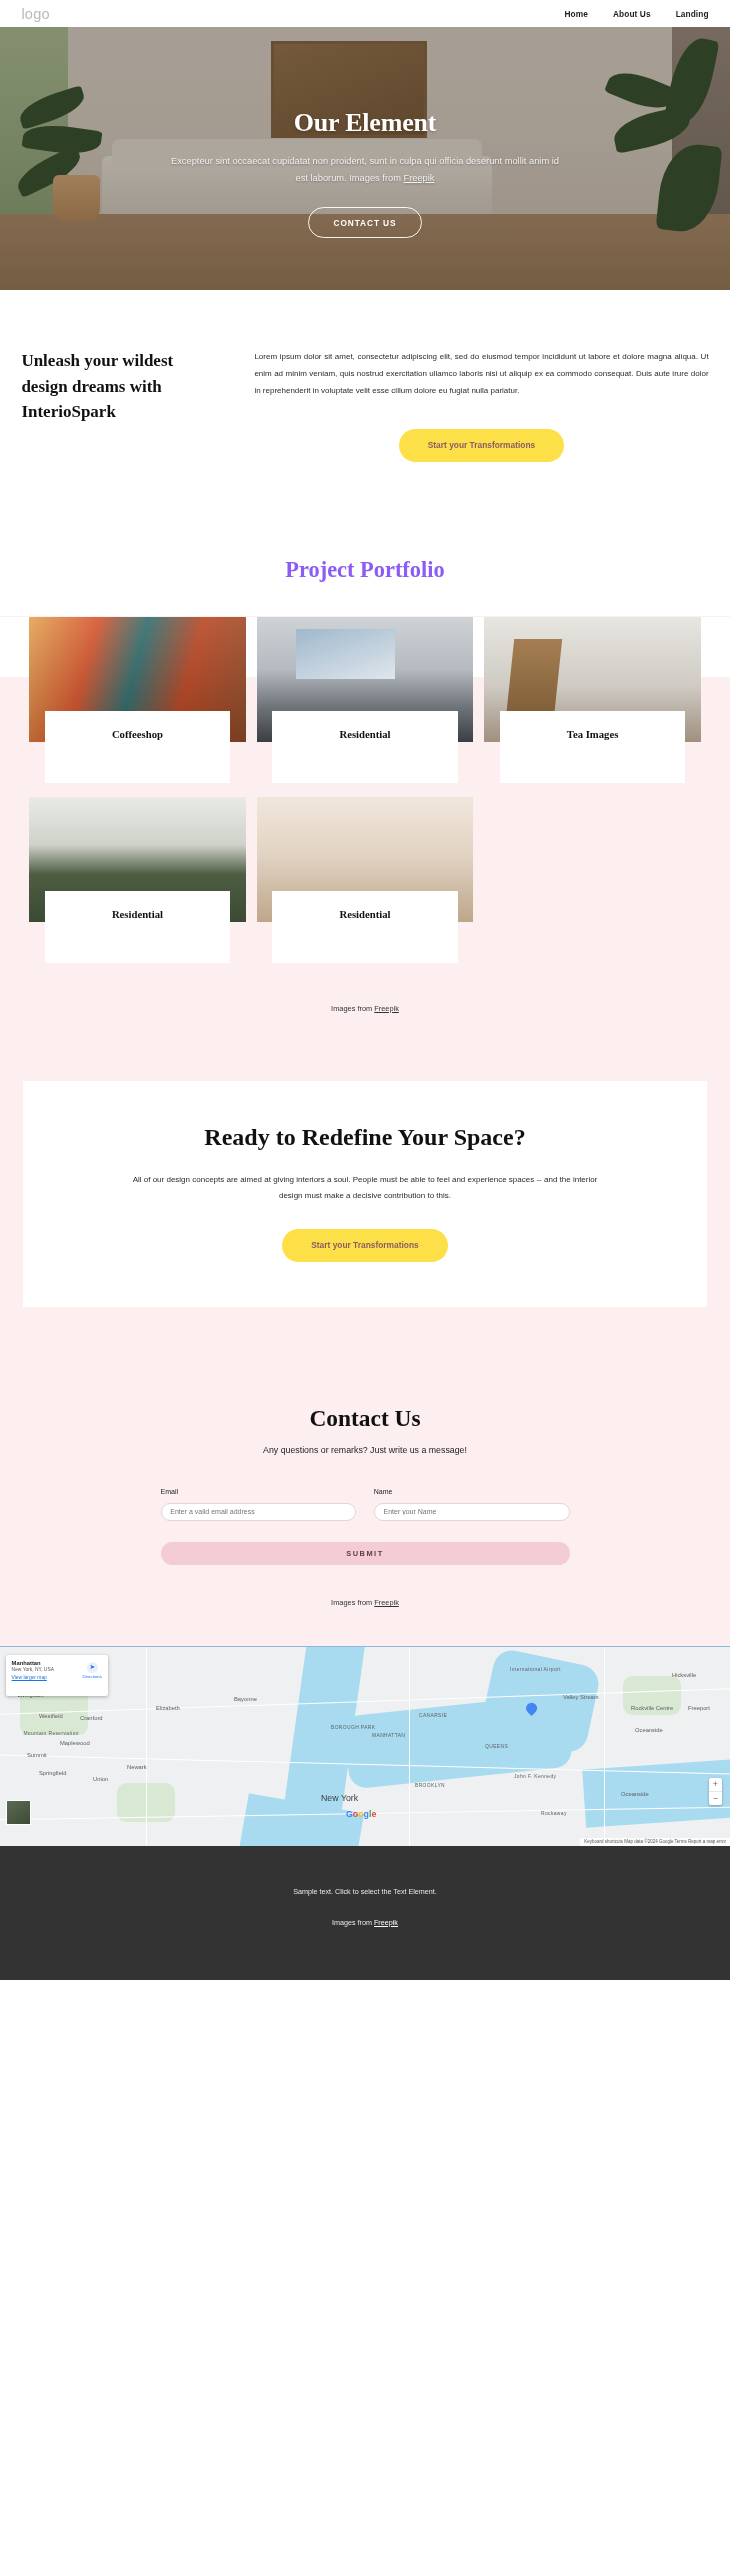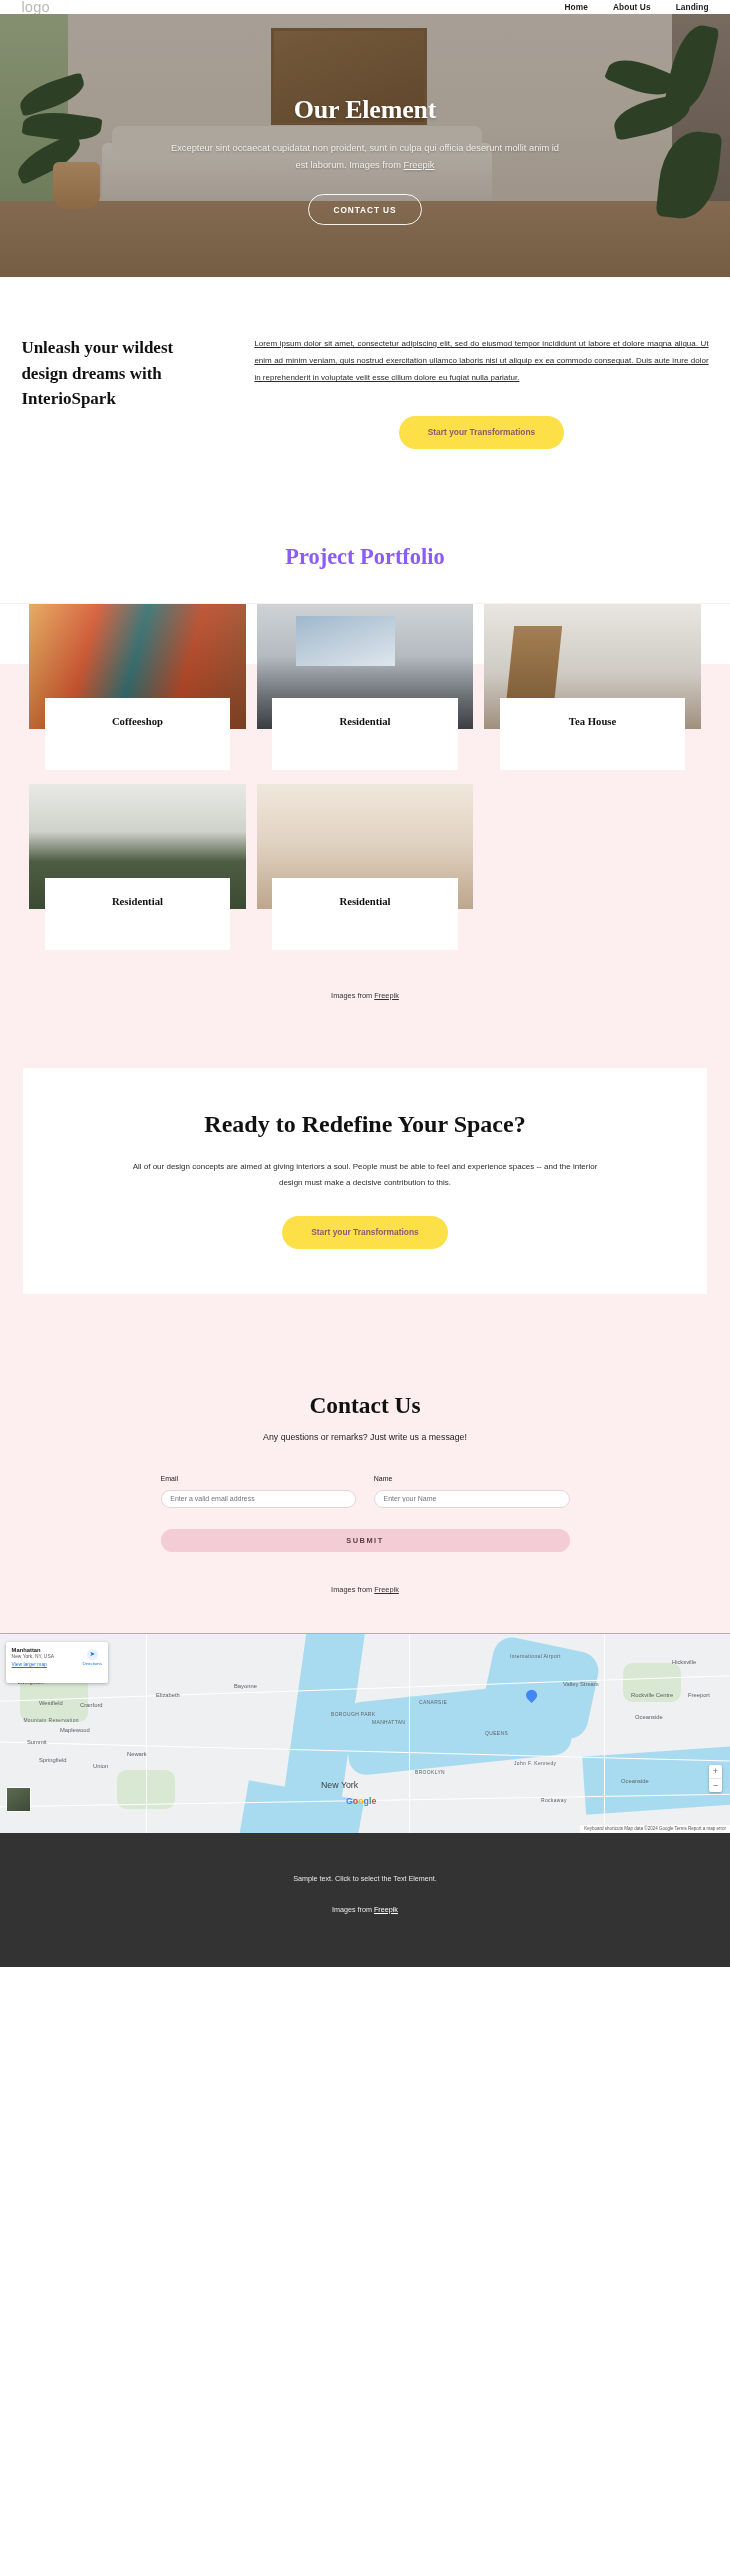--- a/index.html
+++ b/index.html
@@ -7,21 +7,21 @@
     width: 730px;
     font-family: "Liberation Sans", sans-serif;
     background: #ffffff;
     color: #1a1a1a;
     -webkit-font-smoothing: antialiased;
   }
   .page { width: 730px; position: relative; overflow: hidden; }
 
   
   .site-header {
-    height: 14px;
+    height: 27px;
     background: #ffffff;
     display: flex;
     align-items: center;
     justify-content: space-between;
     padding: 0 21.4px;
   }
   .logo-text {
     font-family: "Liberation Sans", sans-serif;
     font-size: 14.6px;
     color: #b9b9b9;
@@ -130,21 +130,20 @@
     font-size: 17px;
     line-height: 1.5;
     color:#111;
   }
   .intro-right { flex:1; }
   .intro-body {
     font-size: 8px;
     line-height: 2.15;
     color:#2b2b2b;
     text-align: justify;
-    text-decoration: underline;
   }
   .pink-btn {
     display:block;
     margin: 29px auto 0 auto;
     background:#fde047;
     border:none;
     border-radius: 21.4px;
     color:#8c5c67;
     font-size: 8.4px;
     font-weight: 700;
@@ -445,21 +444,21 @@
           <div class="card">
             <div class="card-img">
                 <div class="img-res1"></div>
               </div>
             <div class="card-label">Residential</div>
           </div>
           <div class="card">
             <div class="card-img">
                 <div class="img-tea"></div>
               </div>
-            <div class="card-label">Tea House</div>
+            <div class="card-label">Tea Images</div>
           </div>
         </div>
 
         <div class="row-gap" style="background:#fdeef0;"></div>
 
         <div class="grid" style="background:#fdeef0;">
           <div class="card">
             <div class="card-img">
                 <div class="img-res2"></div>
               </div>

